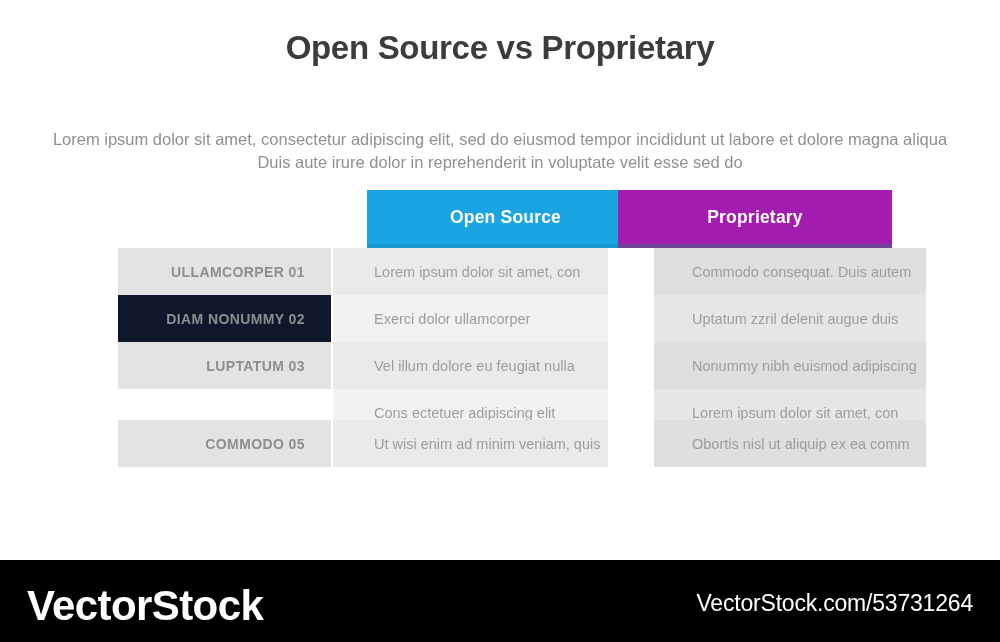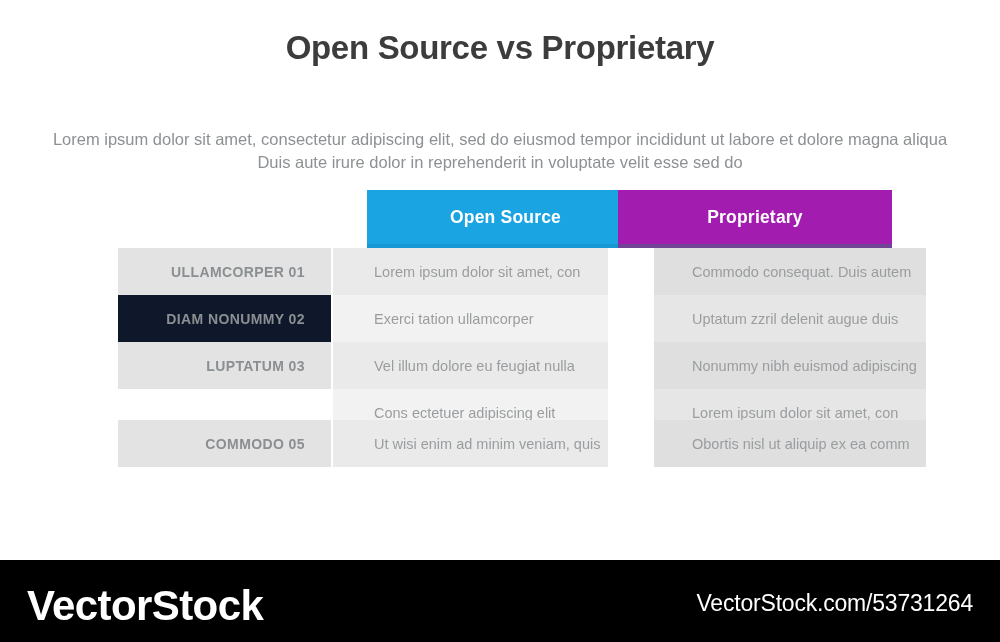--- a/index.html
+++ b/index.html
@@ -194,21 +194,21 @@
     <div class="tbody">
 
       <div class="row odd" style="top:0px;">
         <div class="cell cell-label">ULLAMCORPER 01</div>
         <div class="cell cell-a">Lorem ipsum dolor sit amet, con</div>
         <div class="cell cell-b">Commodo consequat. Duis autem</div>
       </div>
 
       <div class="row even" style="top:47px;">
         <div class="cell cell-label">DIAM NONUMMY 02</div>
-        <div class="cell cell-a">Exerci tation ullamcorper</div>
+        <div class="cell cell-a">Exerci dolor ullamcorper</div>
         <div class="cell cell-b">Uptatum zzril delenit augue duis</div>
       </div>
 
       <div class="row odd" style="top:94px;">
         <div class="cell cell-label">LUPTATUM 03</div>
         <div class="cell cell-a">Vel illum dolore eu feugiat nulla</div>
         <div class="cell cell-b">Nonummy nibh euismod adipiscing</div>
       </div>
 
       <div class="row even" style="top:141px;">

